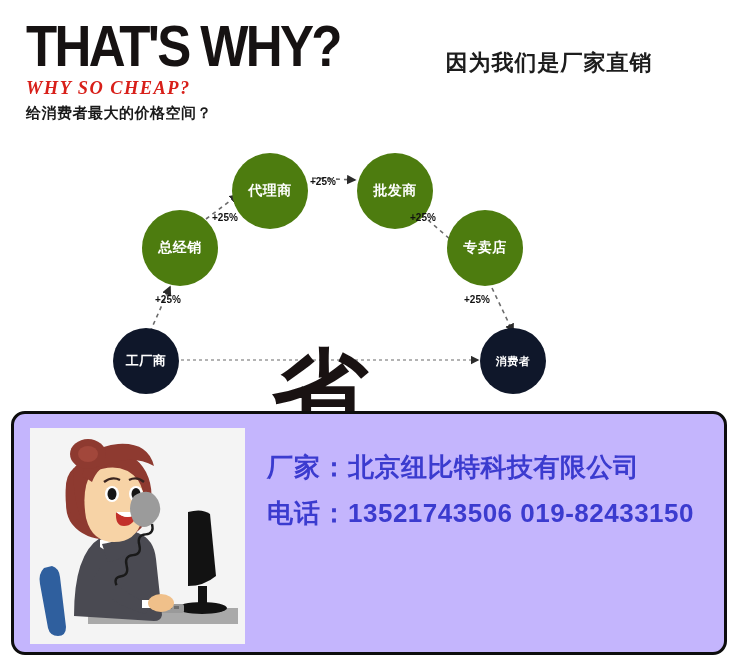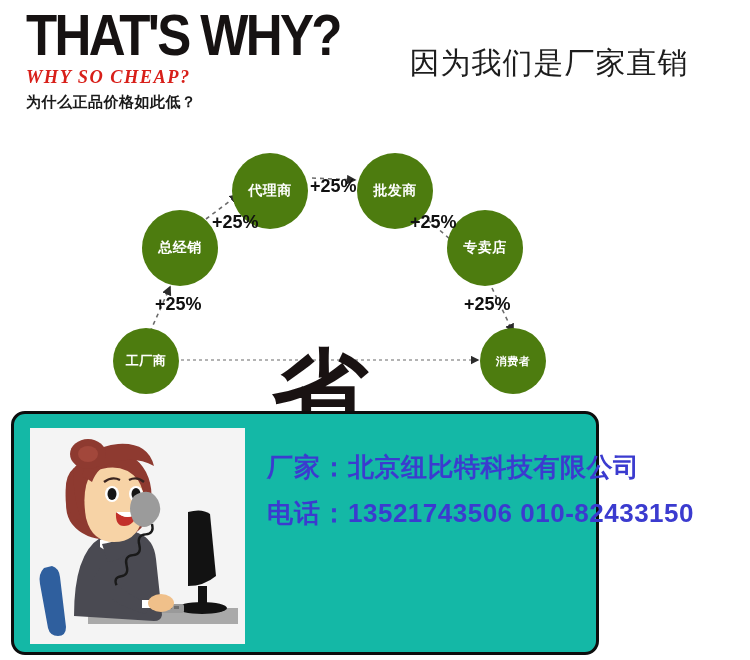--- a/index.html
+++ b/index.html
@@ -6,21 +6,21 @@
   body{
     width:750px;height:660px;
     background:#ffffff;
     font-family:"Liberation Sans","DejaVu Sans",sans-serif;
     overflow:hidden;
     position:relative;
   }
   #root{position:relative;width:750px;height:660px;}
 
   
-  .headline-left{position:absolute;left:26px;top:6px;width:300px;}
+  .headline-left{position:absolute;left:26px;top:17px;width:300px;}
   .thats-why{
     font-family:"Liberation Sans","DejaVu Sans",sans-serif;
     font-weight:bold;
     font-size:58px;
     line-height:58px;
     letter-spacing:-3px;
     color:#161212;
     transform:scaleX(0.88);
     transform-origin:left top;
     white-space:nowrap;
@@ -44,54 +44,54 @@
     color:#1a1a1a;
     letter-spacing:0.5px;
     white-space:nowrap;
   }
 
   .headline-right{
     position:absolute;left:352px;top:44px;width:394px;
     text-align:center;
   }
   .headline-right .ln{
-    font-size:30px;
-    font-weight:normal;
+    font-size:22px;
+    font-weight:bold;
     color:#1d1d1d;
     line-height:37px;
     letter-spacing:1px;
     white-space:nowrap;
   }
 
   
   .diagram{position:absolute;left:0;top:140px;width:750px;height:260px;}
   .diagram svg{position:absolute;left:0;top:0;}
 
   .node{
     position:absolute;
     border-radius:50%;
     display:flex;align-items:center;justify-content:center;
     color:#ffffff;
     font-weight:bold;
     letter-spacing:0.5px;
     box-sizing:border-box;
   }
   .node.red{background:#4d7c0f;}
-  .node.black{background:#4d7c0f;}
+  .node.black{background:#0f172a;}
 
   .n-zongjingxiao{left:142px;top:70px;width:76px;height:76px;font-size:14px;justify-content:center;}
   .n-dailishang {left:232px;top:13px; width:76px;height:76px;font-size:14px;}
   .n-pifashang  {left:357px;top:13px; width:76px;height:76px;font-size:14px;}
   .n-zhuanmaidian{left:447px;top:70px;width:76px;height:76px;font-size:14px;}
   .n-gongchang  {left:113px;top:188px;width:66px;height:66px;font-size:13px;}
   .n-xiaofeizhe {left:480px;top:188px;width:66px;height:66px;font-size:11px;}
 
   .pct{
     position:absolute;
-    font-size:18px;
+    font-size:10px;
     font-weight:bold;
     color:#111111;
     white-space:nowrap;
   }
   .pct-1{left:155px;top:154px;}
   .pct-2{left:212px;top:72px;}
   .pct-3{left:310px;top:36px;}
   .pct-4{left:410px;top:72px;}
   .pct-5{left:464px;top:154px;}
 
@@ -104,22 +104,22 @@
 
   .mid-note{
     position:absolute;left:247px;top:330px;
     font-size:13px;font-weight:bold;color:#1a1a1a;
     line-height:20px;white-space:nowrap;
   }
 
   
   .panel{
     position:absolute;left:11px;top:411px;
-    width:588px;height:244px;
-    background:#14b8a6;
+    width:716px;height:244px;
+    background:#c4b5fd;
     border:3px solid #0d0d0d;
     border-radius:14px;
     box-sizing:border-box;
   }
   .agent-photo{
     position:absolute;left:16px;top:14px;
     width:215px;height:216px;
     background:#f2f2f2;
     overflow:hidden;
   }
@@ -139,21 +139,21 @@
   .contact .row .lbl{letter-spacing:1px;}
 </style>
 </head>
 <body>
 
 <div id="root">
 
   <div class="headline-left">
     <div class="thats-why">THAT'S WHY?</div>
     <div class="why-cheap">WHY SO CHEAP?</div>
-    <div class="why-cn">为什么正品价格如此低？</div>
+    <div class="why-cn">给消费者最大的价格空间？</div>
   </div>
 
   <div class="headline-right">
     <div class="ln">因为我们是厂家直销</div>
   </div>
 
   <div class="diagram">
 
     <svg width="750" height="260">
       <defs>
@@ -269,18 +269,18 @@
 
         <path d="M122 96 q6 8 -2 12 q-8 4 -2 12 q6 8 -2 12 q-8 4 -2 12 q6 8 -1 12 q-7 4 -1 10" stroke="#1a1a1a" stroke-width="2.4" fill="none" transform="rotate(22 122 96)"></path>
       </svg>
     </div>
 
     <div class="contact">
       <div class="row">
         <span class="lbl">厂家：</span><span>北京纽比特科技有限公司</span>
       </div>
       <div class="row">
-        <span class="lbl">电话：</span><span>13521743506 010-82433150</span>
+        <span class="lbl">电话：</span><span>13521743506 019-82433150</span>
       </div>
     </div>
   </div>
 
 </div>
 
 </body></html>

